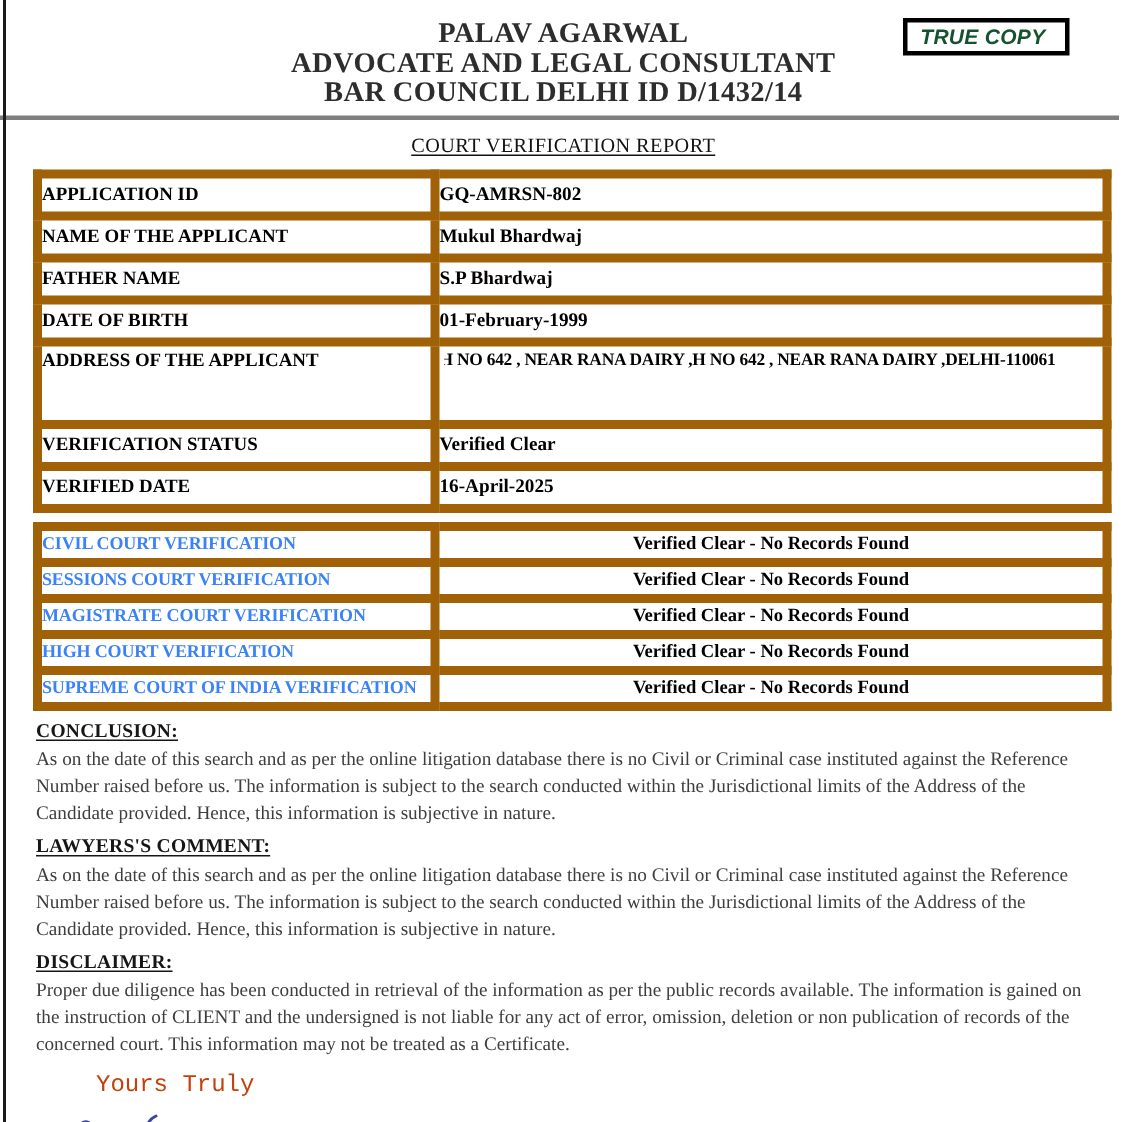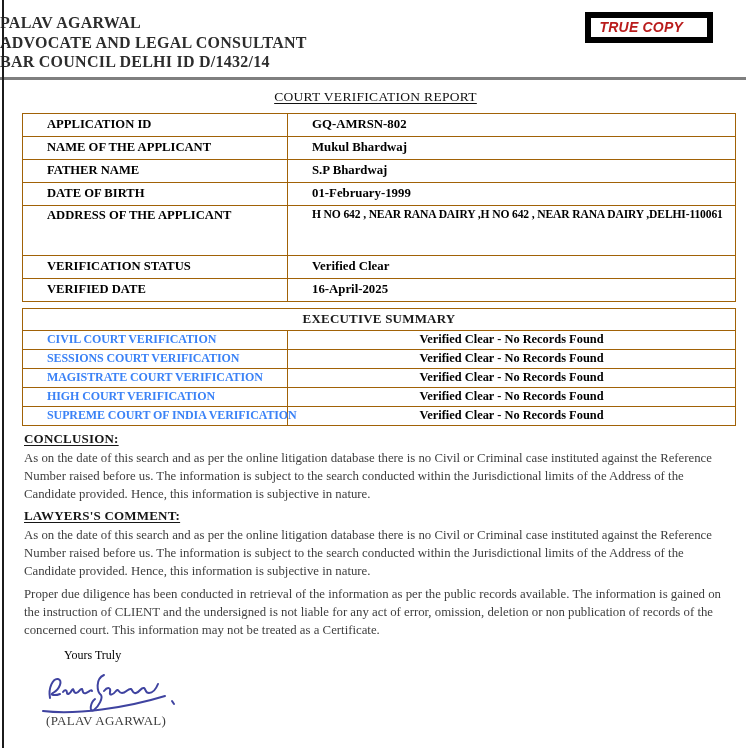--- a/index.html
+++ b/index.html
@@ -4,37 +4,37 @@
 <style>
   html,body{margin:0;padding:0;background:#ffffff;}
   body{
     width:751px;height:748px;position:relative;overflow:hidden;
     font-family:"Liberation Serif", serif;color:#1a1a1a;
   }
   .page{position:absolute;inset:0;}
   .left-edge{position:absolute;left:2px;top:0;height:748px;width:0;border-left:2px solid #1b1b1b;}
 
   
-  .letterhead{padding-top:13px;font-weight:bold;font-size:16px;
+  .letterhead{padding-top:13px;text-align:center;font-weight:bold;font-size:19px;
     line-height:19.5px;color:#2d2d2d;letter-spacing:.25px;}
   .true-copy{
-    position:absolute;top:12px;right:38px;border:6px solid #000000;
-    padding:1px 24px 2px 9px;background:#fff;
+    position:absolute;top:12px;right:38px;border:3px solid #000000;
+    padding:1px 13px 2px 9px;background:#fff;
     font-family:"Liberation Sans", sans-serif;font-style:italic;font-weight:bold;
-    font-size:14px;color:#b91c1c;letter-spacing:.2px;
+    font-size:14px;color:#14532d;letter-spacing:.2px;
   }
   .rule{margin:5px 0 0 0;border:none;height:3px;background:#7f7f7f;width:746px;}
 
   .report-title{margin-top:9px;text-align:center;font-weight:normal;font-size:13.5px;
     color:#111;letter-spacing:.3px;}
   .report-title span{text-decoration:underline;text-underline-offset:2px;}
 
   
   table{border-collapse:collapse;table-layout:fixed;width:713px;margin-left:22px;}
-  td{border:1px solid #a16207;padding:1px 24px;vertical-align:middle;}
+  td{border:6px solid #a16207;padding:1px 0;vertical-align:middle;}
   col.c1{width:265px;} col.c2{width:448px;}
 
   .details{margin-top:8px;}
   .details td{height:20px;}
   .details .lbl{font-weight:bold;font-size:12.6px;color:#000;white-space:nowrap;}
   .details .val{font-weight:bold;font-size:12.8px;color:#000;border-radius:12px;}
   .details tr.row-address td{height:46px;vertical-align:top;padding-top:2px;}
   .details tr.row-address .val{font-size:11.6px;letter-spacing:-.15px;white-space:nowrap;overflow:hidden;margin-left:43px;}
 
   .summary{margin-top:6px;}
@@ -43,21 +43,21 @@
   .summary .lbl{font-weight:bold;font-size:12px;letter-spacing:-.1px;white-space:nowrap;color:#3b82f6;}
   .summary .val{font-weight:bold;font-size:12.4px;text-align:center;color:#000;margin-left:48px;}
 
   
   .section{margin:5px 20px 0 24px;}
   .section h3{margin:0;font-size:13px;line-height:15px;font-weight:bold;color:#161616;
     text-decoration:underline;text-underline-offset:2px;letter-spacing:.2px;}
   .section p{margin:3px 0 0 0;font-size:12.8px;line-height:18px;color:#3e3e3e;}
 
   
-  .yours{margin:9px 0 0 64px;font-size:12px;color:#000000;}
+  .yours{margin:9px 0 0 64px;font-size:16px;color:#c2410c;font-family:Liberation Mono, monospace;}
   .sig-wrap{margin:2px 0 0 34px;height:46px;}
   .signed-name{margin:2px 0 0 46px;font-size:13px;color:#3c3c3c;letter-spacing:.3px;}
 </style>
 </head>
 <body>
 
 <div class="page">
   <div class="left-edge"></div>
 
   <div class="letterhead">
@@ -113,23 +113,20 @@
     </tbody>
   </table>
 
   <table class="summary">
     <colgroup>
         <col class="c1">
         <col class="c2">
       </colgroup>
     <tbody>
       <tr>
-        <td class="sum-title" colspan="2">EXECUTIVE SUMMARY</td>
-      </tr>
-      <tr>
         <td class="lbl">CIVIL COURT VERIFICATION</td>
         <td class="val">Verified Clear - No Records Found</td>
       </tr>
       <tr>
         <td class="lbl">SESSIONS COURT VERIFICATION</td>
         <td class="val">Verified Clear - No Records Found</td>
       </tr>
       <tr>
         <td class="lbl">MAGISTRATE COURT VERIFICATION</td>
         <td class="val">Verified Clear - No Records Found</td>
@@ -149,20 +146,21 @@
     <h3>CONCLUSION:</h3>
     <p>As on the date of this search and as per the online litigation database there is no Civil or Criminal case instituted against the Reference Number raised before us. The information is subject to the search conducted within the Jurisdictional limits of the Address of the Candidate provided. Hence, this information is subjective in nature.</p>
   </div>
 
   <div class="section">
     <h3>LAWYERS'S COMMENT:</h3>
     <p>As on the date of this search and as per the online litigation database there is no Civil or Criminal case instituted against the Reference Number raised before us. The information is subject to the search conducted within the Jurisdictional limits of the Address of the Candidate provided. Hence, this information is subjective in nature.</p>
   </div>
 
   <div class="section">
+    <h3>DISCLAIMER:</h3>
     <p>Proper due diligence has been conducted in retrieval of the information as per the public records available. The information is gained on the instruction of CLIENT and the undersigned is not liable for any act of error, omission, deletion or non publication of records of the concerned court. This information may not be treated as a Certificate.</p>
   </div>
 
   <div class="yours">Yours Truly</div>
 
   <div class="sig-wrap">
     <svg width="160" height="52" viewBox="0 0 160 52" fill="none" stroke="#3F43A0" stroke-width="2" stroke-linecap="round" stroke-linejoin="round">
       <path d="M16 33 C14 23 19 13 24 14 C29 15 26 24 19 28 C15 30 21 31 26 29"></path>
       <path d="M29 27 C31 24 33 25 33 28 C33 30 36 29 38 25 C40 22 39 28 42 28 C45 28 46 23 48 24 C49 25 48 29 52 28 C55 27 57 24 58 26"></path>
       <path d="M70 10 C61 14 63 27 67 30 C69 33 65 41 60 45 C55 48 56 38 61 34"></path>

